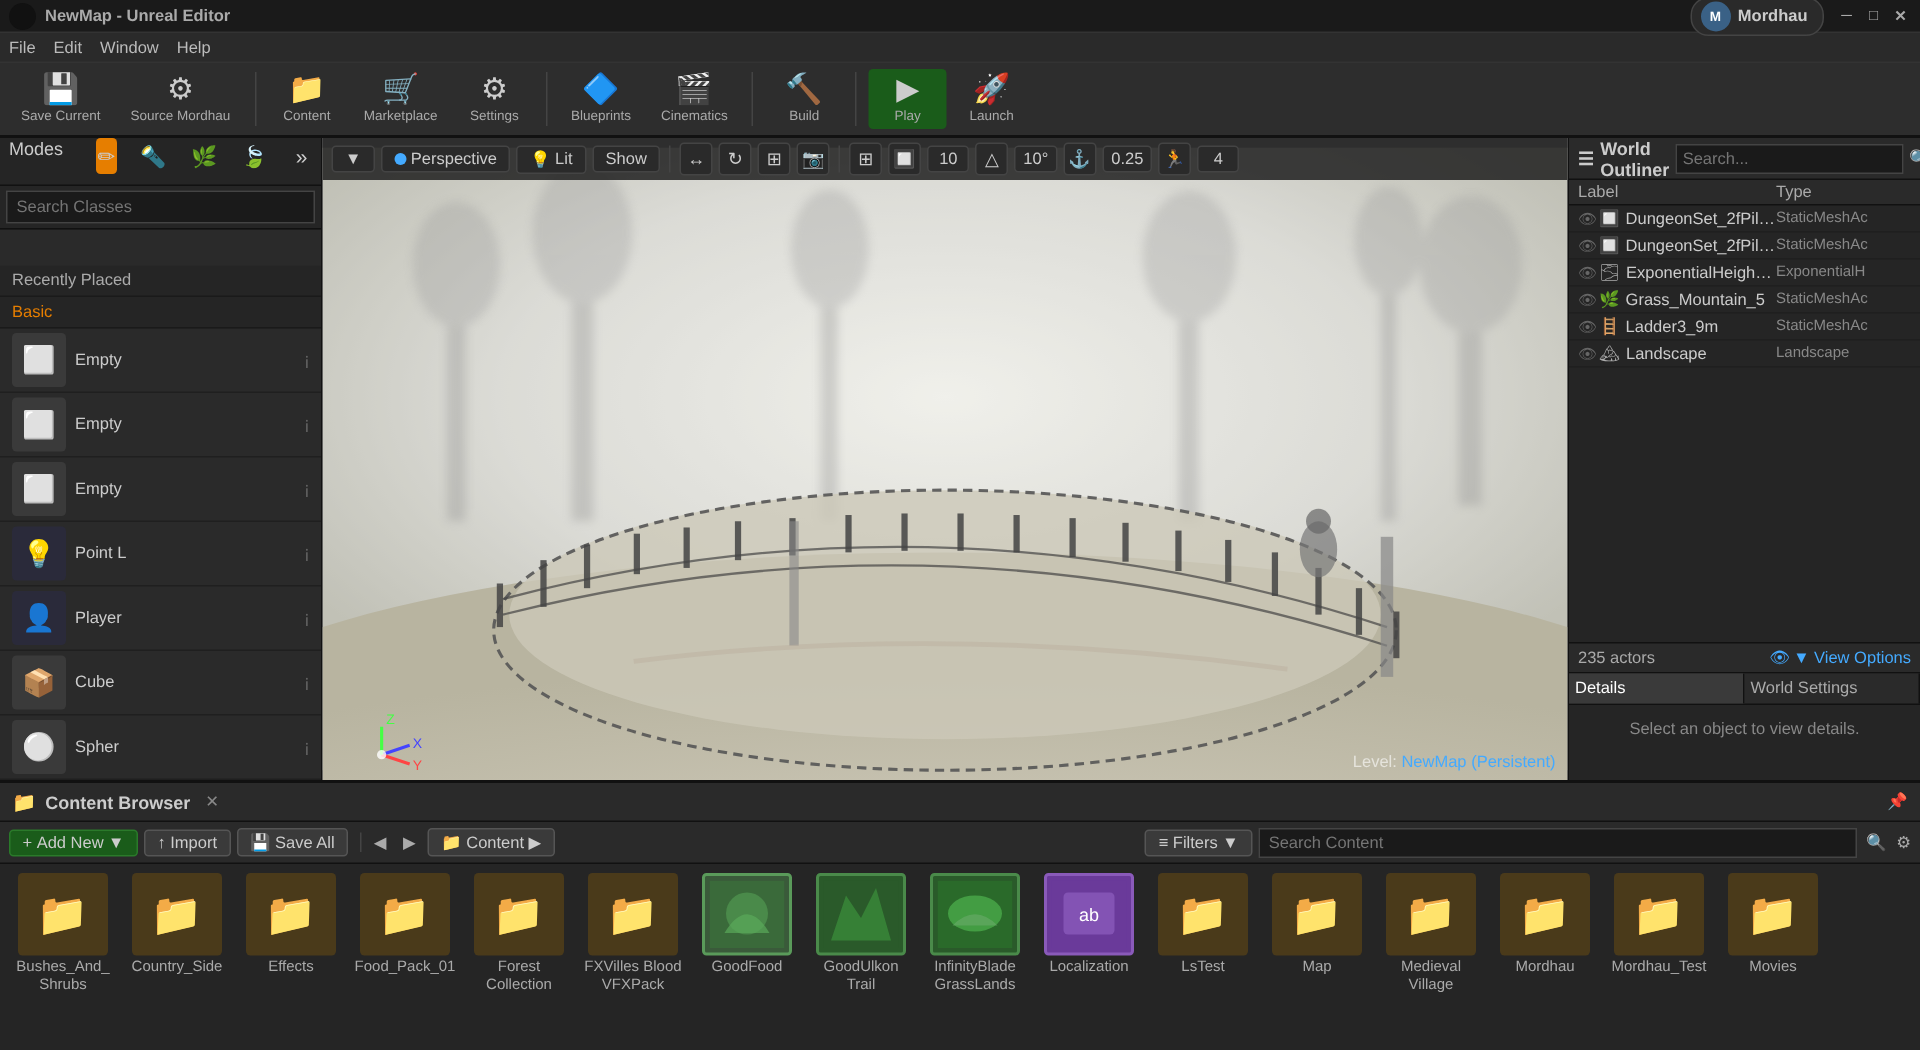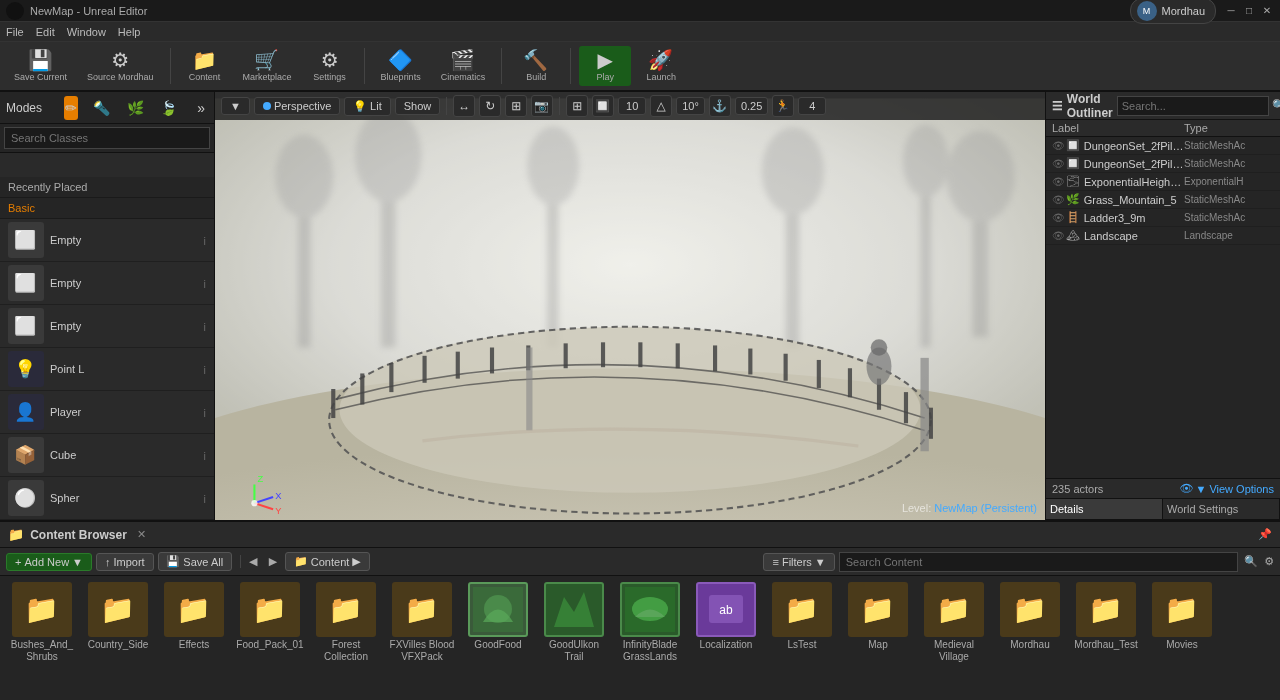--- a/index.html
+++ b/index.html
@@ -1,19 +1,19 @@
 <!DOCTYPE html>
 <html><head>
   <meta charset="utf-8">
   <style>
     * { box-sizing: border-box; margin: 0; padding: 0; }
     body { font-family: 'Segoe UI', Arial, sans-serif; font-size: 11px; background: #1a1a1a; color: #ccc; width: 1280px; height: 700px; overflow: hidden; }
 
     
-    #titlebar { background: #1a1a1a; height: 22px; display: flex; align-items: center; padding: 0 6px; border-bottom: 1px solid #333; }
+    #titlebar { background: #1a1a1a; height: 22px; display: flex; align-items: center; padding: 0 6px; border-bottom: 1px solid #333; font-weight: bold; }
     #titlebar .logo { width: 18px; height: 18px; background: #111; border-radius: 50%; display: inline-block; margin-right: 6px; }
     #titlebar .title { color: #aaa; font-size: 11px; flex: 1; }
     #titlebar .window-controls { display: flex; gap: 4px; }
     #titlebar .window-controls span { width: 14px; height: 14px; display: flex; align-items: center; justify-content: center; font-size: 10px; color: #aaa; cursor: pointer; }
     #user-badge { background: #2a2a2a; border: 1px solid #444; border-radius: 12px; padding: 2px 10px 2px 6px; display: flex; align-items: center; gap: 5px; margin-right: 8px; }
     #user-badge .avatar { width: 20px; height: 20px; background: #3a6186; border-radius: 50%; display: flex; align-items: center; justify-content: center; font-size: 9px; color: white; }
 
     
     #menubar { background: #2a2a2a; height: 20px; display: flex; align-items: center; padding: 0 6px; gap: 12px; border-bottom: 1px solid #333; }
     #menubar span { font-size: 11px; color: #bbb; cursor: pointer; }
@@ -24,21 +24,21 @@
     .toolbar-btn .tb-icon { font-size: 20px; line-height: 1; margin-bottom: 2px; }
     .toolbar-btn .tb-label { font-size: 9px; color: #aaa; white-space: nowrap; }
     .toolbar-sep { width: 1px; height: 36px; background: #444; margin: 0 4px; }
     .play-btn { background: #1a5c1a; border-radius: 3px; }
 
     
     #main { display: flex; height: 428px; }
 
     
     #left-panel { width: 215px; background: #2a2a2a; border-right: 1px solid #111; display: flex; flex-direction: column; overflow: hidden; }
-    #modes-bar { background: #252525; height: 32px; display: flex; align-items: center; padding: 0 6px; gap: 16px; border-bottom: 1px solid #111; }
+    #modes-bar { background: #252525; height: 32px; display: flex; padding: 0 6px; gap: 16px; border-bottom: 1px solid #111; }
     .mode-btn { width: 26px; height: 24px; display: flex; align-items: center; justify-content: center; cursor: pointer; border-radius: 3px; font-size: 14px; }
     .mode-btn.active { background: #e67e00; }
     #modes-bar .modes-label { color: #ccc; font-size: 12px; margin-right: 6px; }
     #search-classes { background: #1a1a1a; border: 1px solid #444; height: 22px; padding: 2px 6px; color: #aaa; font-size: 11px; width: 100%; }
     #placement-list { overflow-y: auto; flex: 1; margin-top: 24px; }
     .placement-category { color: #aaa; font-size: 11px; padding: 4px 8px; background: #252525; cursor: pointer; border-bottom: 1px solid #1a1a1a; }
     .placement-category.active { color: #e67e00; }
     .placement-item { display: flex; align-items: center; gap: 6px; padding: 3px 8px; cursor: pointer; border-bottom: 1px solid #1f1f1f; }
     .item-icon { width: 36px; height: 36px; background: #3a3a3a; border-radius: 3px; display: flex; align-items: center; justify-content: center; font-size: 18px; color: #aaa; flex-shrink: 0; }
     .item-label { font-size: 11px; color: #ccc; flex: 1; }
@@ -408,20 +408,23 @@
       <span class="view-opts-btn">
         <span>👁</span>
         <span>▼ View Options</span>
       </span>
     </div>
     <div id="details-section">
       <div id="details-tabs">
         <div class="details-tab active">Details</div>
         <div class="details-tab">World Settings</div>
       </div>
+      <div id="details-content">
+        <span>Select an object to view details.</span>
+      </div>
     </div>
   </div>
 </div>
 
 <div id="bottom-panel">
   <div id="content-browser-header">
     <span style="font-size:13px;">📁</span>
     <span class="cb-title">Content Browser</span>
     <span style="margin-left:4px;color:#888;cursor:pointer;">✕</span>
     <span style="flex:1;"></span>

